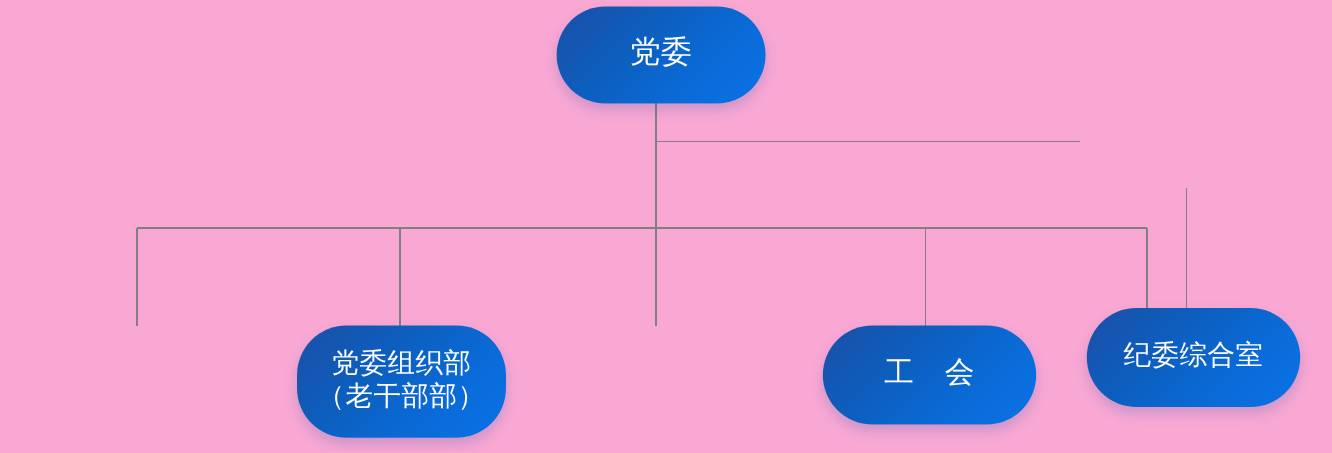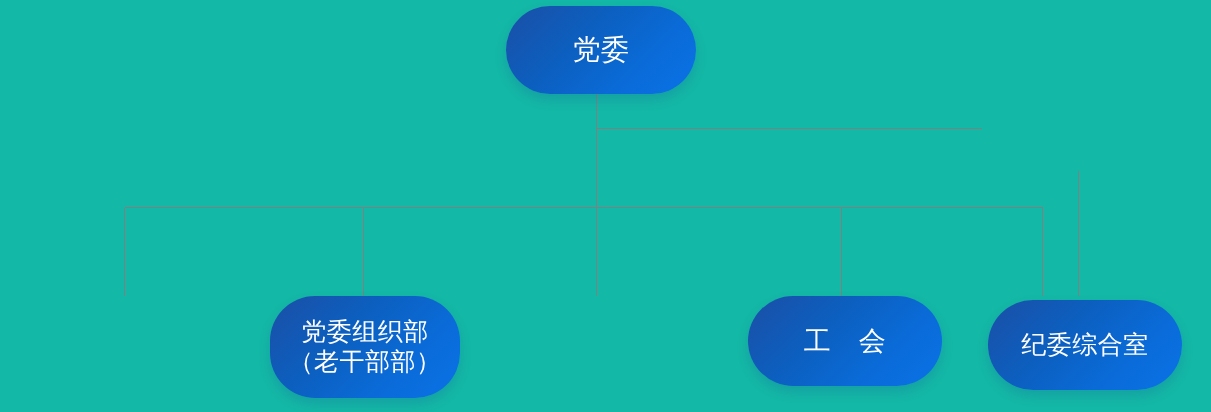--- a/index.html
+++ b/index.html
@@ -5,23 +5,23 @@
 <style>
   html, body {
     margin: 0;
     padding: 0;
     background: #ffffff;
   }
   #chart-root {
     position: relative;
     width: 1211px;
     height: 412px;
-    background: #14b8a6;
+    background: #f9a8d4;
     overflow: hidden;
-    font-family: Liberation Serif, serif;
+    font-family: Liberation Mono, monospace;
   }
   #connector-layer {
     position: absolute;
     left: 0;
     top: 0;
     width: 1211px;
     height: 412px;
     pointer-events: none;
   }
   .node {
@@ -44,21 +44,21 @@
     white-space: pre-line;
   }
 
   
   #node-dangwei       { left: 506px; top: 6px;   width: 190px; height: 88px;  border-radius: 44px; font-size: 28px; }
   #node-jiwei         { left: 982px; top: 92px;  width: 193px; height: 79px;  border-radius: 40px; font-size: 25px; }
   #node-bangongshi    { left: 30px;  top: 296px; width: 193px; height: 90px;  border-radius: 45px; font-size: 25px; }
   #node-zuzhibu       { left: 270px; top: 296px; width: 190px; height: 102px;  border-radius: 45px; font-size: 25px; }
   #node-xuanchuanbu   { left: 505px; top: 296px; width: 196px; height: 90px;  border-radius: 45px; font-size: 25px; }
   #node-gonghui       { left: 748px; top: 296px; width: 194px; height: 90px;  border-radius: 45px; font-size: 27px; }
-  #node-zongheshi     { left: 988px; top: 300px; width: 194px; height: 90px;  border-radius: 45px; font-size: 25px; }
+  #node-zongheshi     { left: 988px; top: 280px; width: 194px; height: 90px;  border-radius: 45px; font-size: 25px; }
 
   #node-gonghui .node-label { letter-spacing: 0.5px; }
 </style>
 </head>
 <body>
 
 <div id="chart-root">
 
   <svg id="connector-layer" viewBox="0 0 1211 412" width="1211" height="412" xmlns="http://www.w3.org/2000/svg">
     <g stroke="#808080" stroke-width="1.4" fill="none" shape-rendering="crispEdges">

